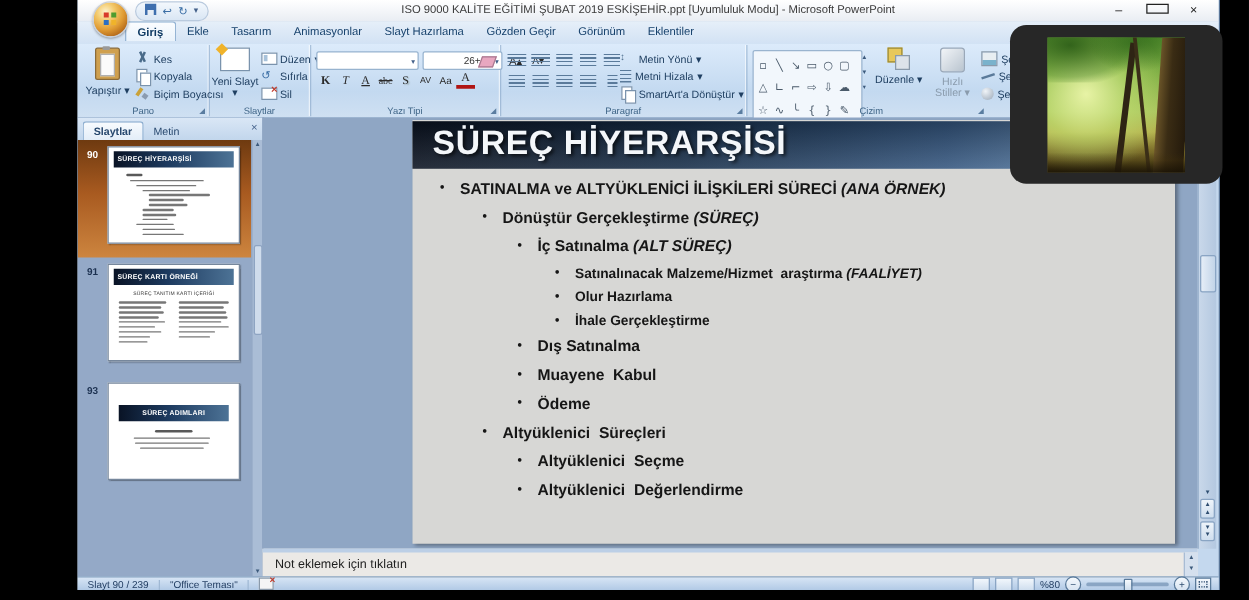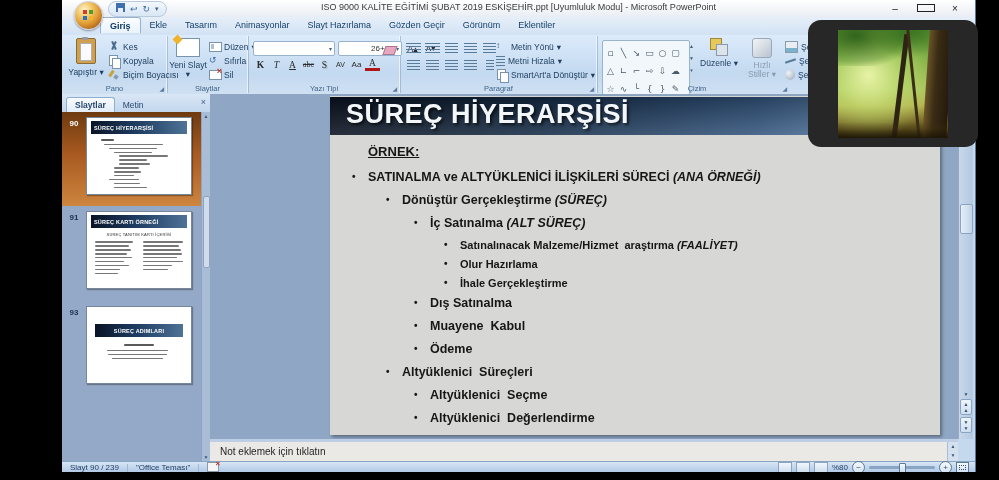--- a/index.html
+++ b/index.html
@@ -462,23 +462,22 @@
         <div class="pthumb"></div>
         <span class="parr" style="bottom:0;">▼</span>
       </div>
     </div>
 
     <div class="mainarea">
       <div class="slide">
         <div class="slide-banner"></div>
         <div class="slide-title">SÜREÇ HİYERARŞİSİ</div>
         <div class="slide-body">
-          <div class="heading">ÖRNEK:</div>
           <div>
-            <div class="bl l1"><span>SATINALMA ve ALTYÜKLENİCİ İLİŞKİLERİ SÜRECİ </span><span class="bi">(ANA ÖRNEĞİ)</span></div>
+            <div class="bl l1"><span>SATINALMA ve ALTYÜKLENİCİ İLİŞKİLERİ SÜRECİ </span><span class="bi">(ANA ÖRNEK)</span></div>
             <div class="bl l2"><span>Dönüştür Gerçekleştirme </span><span class="bi">(SÜREÇ)</span></div>
             <div class="bl l3"><span>İç Satınalma </span><span class="bi">(ALT SÜREÇ)</span></div>
             <div class="bl l4"><span>Satınalınacak Malzeme/Hizmet  araştırma </span><span class="bi">(FAALİYET)</span></div>
             <div class="bl l4"><span>Olur Hazırlama</span></div>
             <div class="bl l4"><span>İhale Gerçekleştirme</span></div>
             <div class="bl l3"><span>Dış Satınalma</span></div>
             <div class="bl l3"><span>Muayene  Kabul</span></div>
             <div class="bl l3"><span>Ödeme</span></div>
             <div class="bl l2"><span>Altyüklenici  Süreçleri</span></div>
             <div class="bl l3"><span>Altyüklenici  Seçme</span></div>

